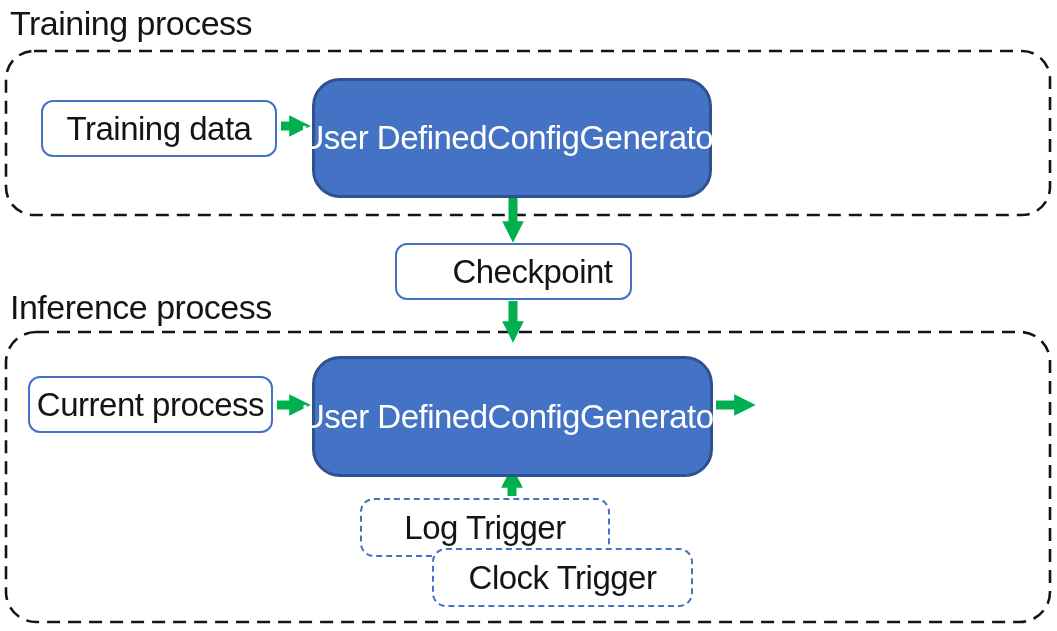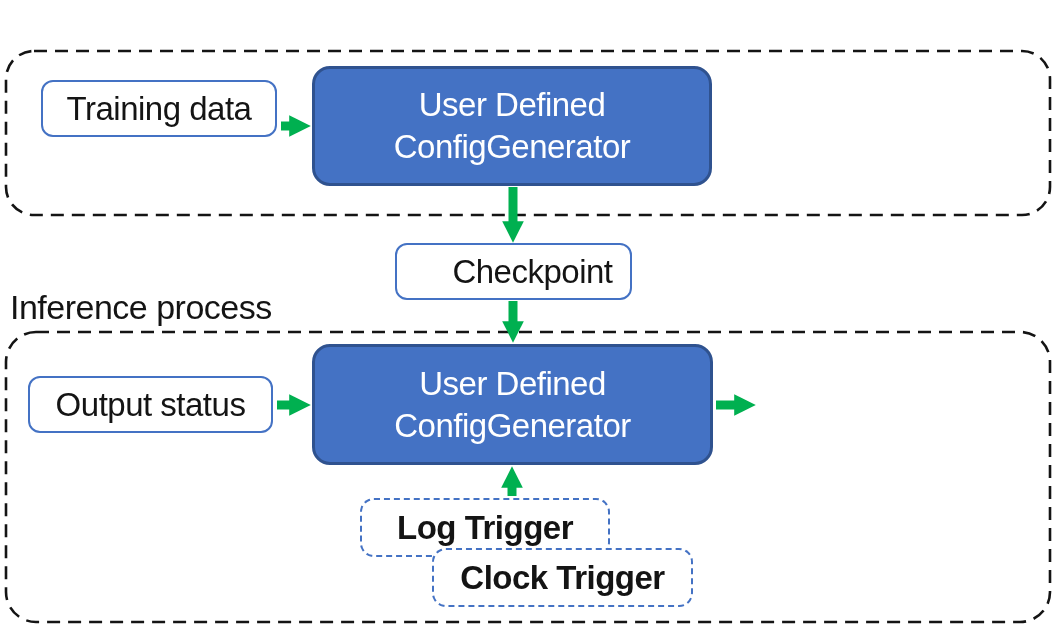--- a/index.html
+++ b/index.html
@@ -24,25 +24,26 @@
     position:absolute;font-size:34px;line-height:40px;color:var(--text-dark);
     white-space:nowrap;
   }
   .node{
     position:absolute;display:flex;align-items:center;justify-content:center;
     background:#fff;border:2px solid var(--outline-blue);border-radius:12px;
     font-size:33px;color:var(--text-dark);white-space:nowrap;text-align:center;
   }
   .node.big{
     background:var(--fill-blue);border:3px solid var(--border-dark-blue);
-    border-radius:18px;color:var(--text-light);flex-direction:column;
+    border-radius:28px;color:var(--text-light);flex-direction:row;
     line-height:42px;
+    margin-top:12px;
   }
   .node.trigger{
-    border-style:dashed;border-width:2px;border-radius:14px;font-weight:bold;
+    border-style:dashed;border-width:2px;border-radius:14px;
   }
   .dashed-container{fill:none;stroke:var(--dash-black);stroke-width:2.6;stroke-dasharray:13 8;}
   .edge{stroke:var(--arrow-green);stroke-width:9;fill:none;}
   #arrow-head path{fill:var(--arrow-green);}
 </style>
 </head>
 <body>
 
 <div id="canvas">
 
@@ -57,38 +58,39 @@
     <rect class="dashed-container" x="6" y="332" width="1044" height="290" rx="30"></rect>
 
     <line class="edge" x1="281" y1="126" x2="300" y2="126" marker-end="url(#arrow-head)"></line>
     <line class="edge" x1="513" y1="187" x2="513" y2="232" marker-end="url(#arrow-head)"></line>
     <line class="edge" x1="513" y1="301" x2="513" y2="332" marker-end="url(#arrow-head)"></line>
     <line class="edge" x1="277" y1="405" x2="300" y2="405" marker-end="url(#arrow-head)"></line>
     <line class="edge" x1="716" y1="405" x2="745" y2="405" marker-end="url(#arrow-head)"></line>
     <line class="edge" x1="512" y1="496" x2="512" y2="477" marker-end="url(#arrow-head)"></line>
   </svg>
 
+  <div class="section-title" style="left:10px;top:3px;">Training process</div>
 
   <div class="section-title" style="left:10px;top:287px;text-align:right;">Inference process</div>
 
-  <div class="node" style="left:41px;top:80px;width:236px;height:57px;">
+  <div class="node" style="left:41px;top:100px;width:236px;height:57px;">
     <span>Training data</span>
   </div>
 
   <div class="node big" style="left:312px;top:66px;width:400px;height:120px;">
     <div>User Defined</div>
     <div>ConfigGenerator</div>
   </div>
 
   <div class="node" style="left:395px;top:243px;width:237px;height:57px;padding-left:38px;">
     <span>Checkpoint</span>
   </div>
 
   <div class="node" style="left:28px;top:376px;width:245px;height:57px;">
-    <span>Output status</span>
+    <span>Current process</span>
   </div>
 
   <div class="node big" style="left:312px;top:344px;width:401px;height:121px;">
     <div>User Defined</div>
     <div>ConfigGenerator</div>
   </div>
 
 
   <div class="node trigger" style="left:360px;top:498px;width:250px;height:59px;">
     <span>Log Trigger</span>

